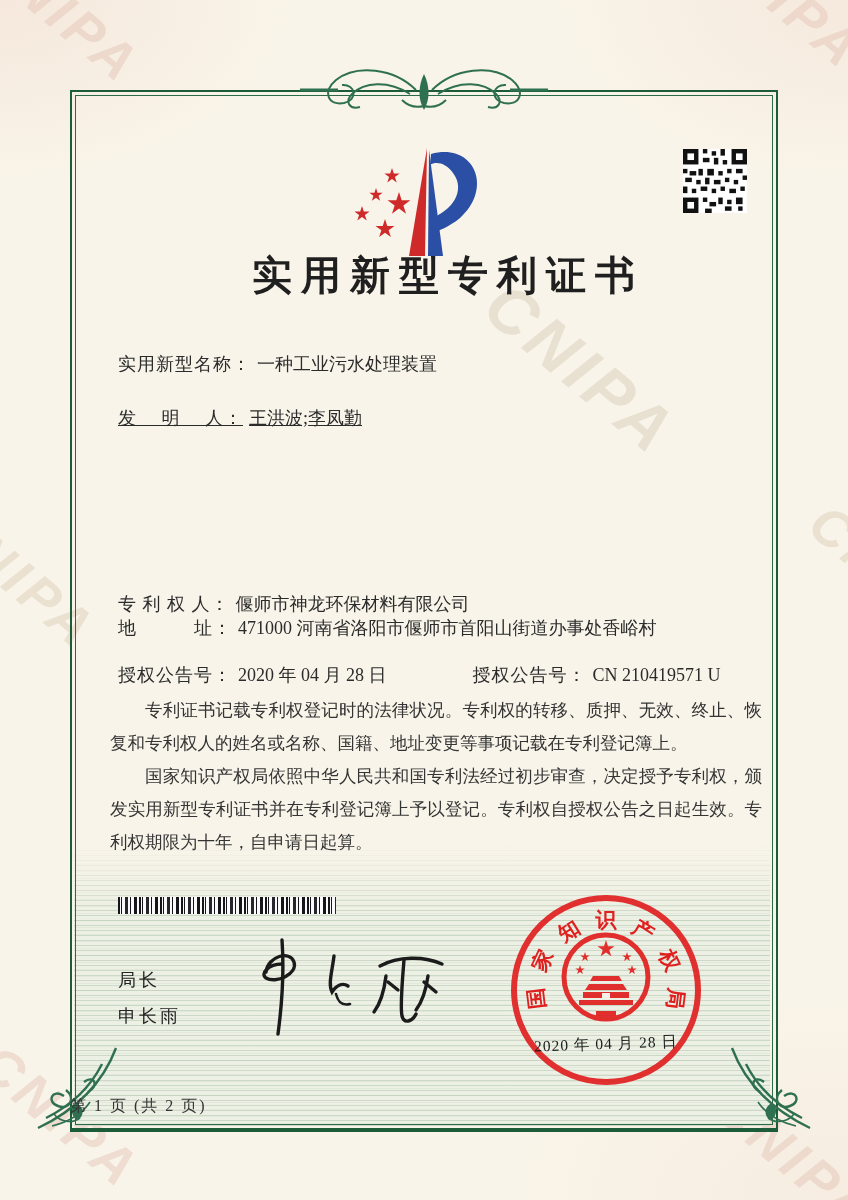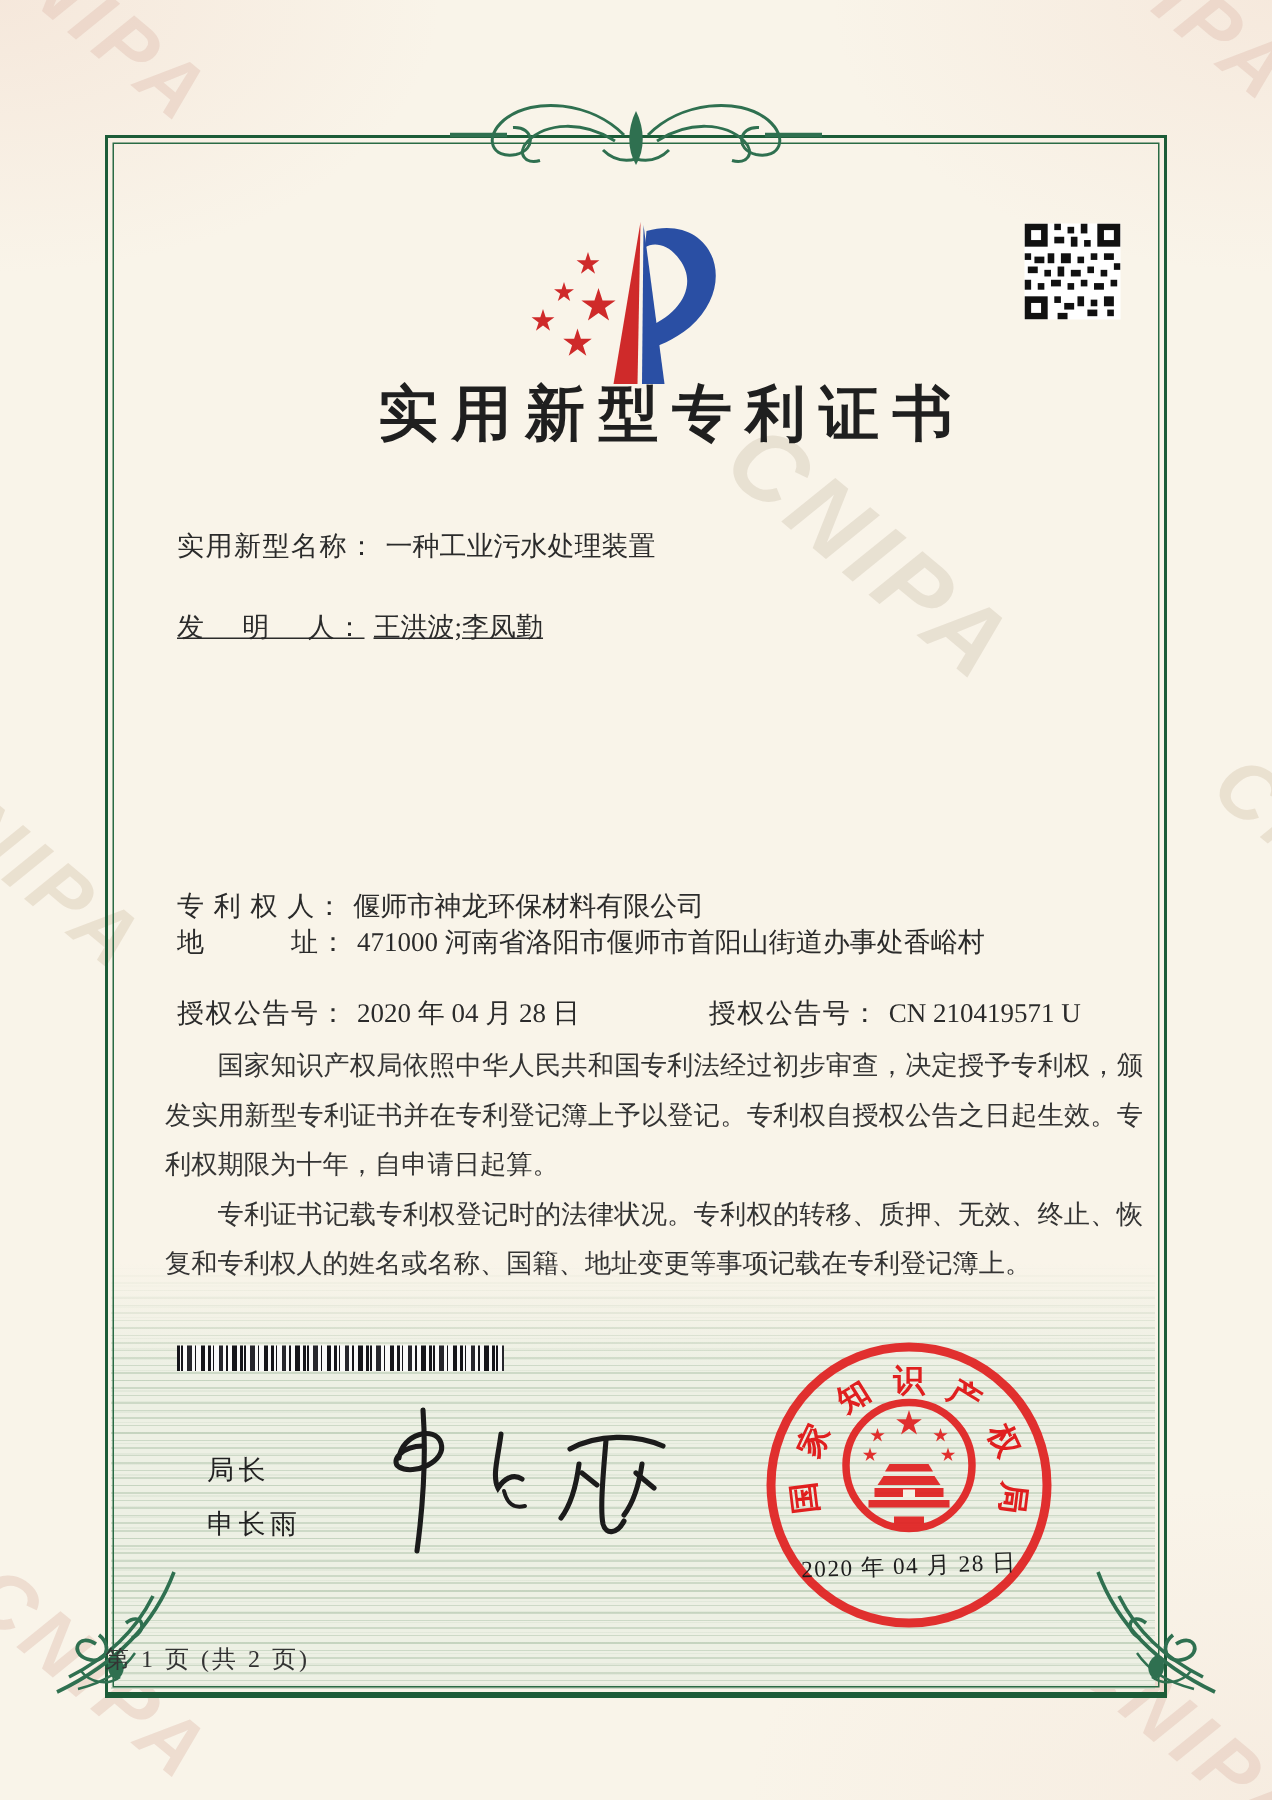--- a/index.html
+++ b/index.html
@@ -45,21 +45,21 @@
   .row .val{margin-left:6px;}
   .row2col .pair2{margin-left:86px;}
   .bodytxt{left:110px;top:694px;width:652px;font-size:17.5px;line-height:1.88;
     color:#343434;text-align:justify;}
   .bodytxt p{margin:0;text-indent:2em;}
   .barcode{left:118px;top:897px;width:218px;height:17px;
     background:repeating-linear-gradient(90deg,
       #15151a 0 2px,#fafafa 2px 3px,#15151a 3px 4px,#fafafa 4px 7px,
       #26262c 7px 10px,#fafafa 10px 12px,#15151a 12px 13px,#fafafa 13px 16px,
       #15151a 16px 19px,#fafafa 19px 21px);}
-  .bureau{left:118px;font-size:18px;letter-spacing:3px;color:#222;margin-left:20px;}
+  .bureau{left:118px;font-size:18px;letter-spacing:3px;color:#222;}
   .pageinfo{left:70px;top:1096px;width:680px;text-align:left;font-size:16px;
     letter-spacing:2px;color:#333;}
   .contnote{left:405px;top:1138px;transform:translateX(-50%);background:#fff;
     padding:7px 20px;font-size:17px;letter-spacing:3px;color:#333;z-index:4;}
   
   .seal{left:511px;top:895px;width:190px;height:190px;z-index:5;}
   .seal .ring{position:absolute;inset:0;border:6px solid #e01f1f;border-radius:50%;
     opacity:.92;}
   .seal .sc{position:absolute;left:50%;top:50%;font-size:21px;font-weight:bold;
     color:#e01f1f;font-family:"Liberation Serif",serif;}
@@ -200,22 +200,22 @@
     <span class="lab">专 利 权 人：</span><span class="val">偃师市神龙环保材料有限公司</span>
   </div>
   <div class="z row" style="top:616px;">
     <span class="lab">地　　　址：</span><span class="val">471000 河南省洛阳市偃师市首阳山街道办事处香峪村</span>
   </div>
   <div class="z row row2col" style="top:663px;">
     <span class="lab">授权公告号：</span><span class="val">2020 年 04 月 28 日</span><span class="lab pair2">授权公告号：</span><span class="val">CN 210419571 U</span>
   </div>
 
   <div class="z bodytxt">
+    <p>专利证书记载专利权登记时的法律状况。专利权的转移、质押、无效、终止、恢复和专利权人的姓名或名称、国籍、地址变更等事项记载在专利登记簿上。</p>
     <p>国家知识产权局依照中华人民共和国专利法经过初步审查，决定授予专利权，颁发实用新型专利证书并在专利登记簿上予以登记。专利权自授权公告之日起生效。专利权期限为十年，自申请日起算。</p>
-    <p>专利证书记载专利权登记时的法律状况。专利权的转移、质押、无效、终止、恢复和专利权人的姓名或名称、国籍、地址变更等事项记载在专利登记簿上。</p>
   </div>
 
   <div class="z barcode"></div>
 
   <div class="z bureau" style="top:968px;">局长</div>
   <div class="z bureau" style="top:1004px;">申长雨</div>
 
   <svg class="z" style="left:232px;top:932px;" width="235" height="110" viewBox="0 0 235 110">
     <g stroke="#1b1b1b" fill="none" stroke-width="3.4" stroke-linecap="round">
       <path d="M34,40 C36,24 58,18 62,30 C66,42 44,52 34,46 C28,42 36,32 50,32"></path>

